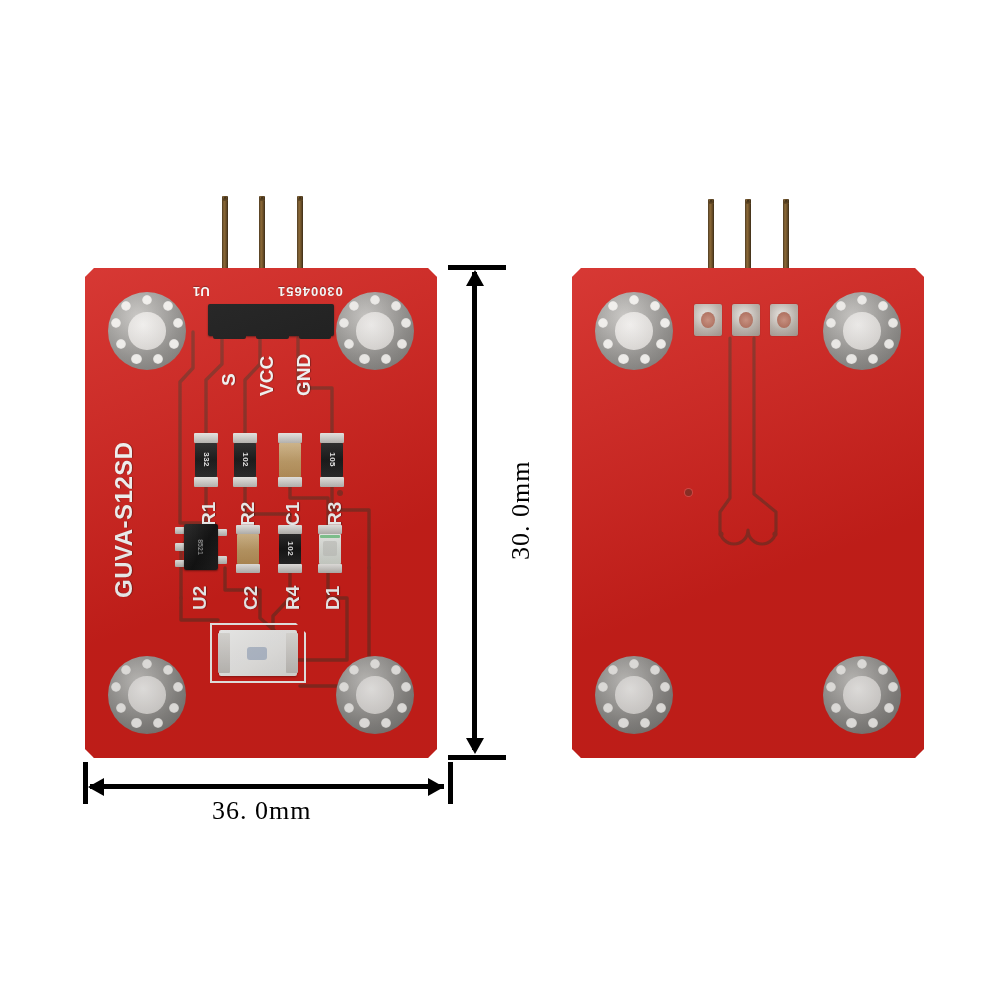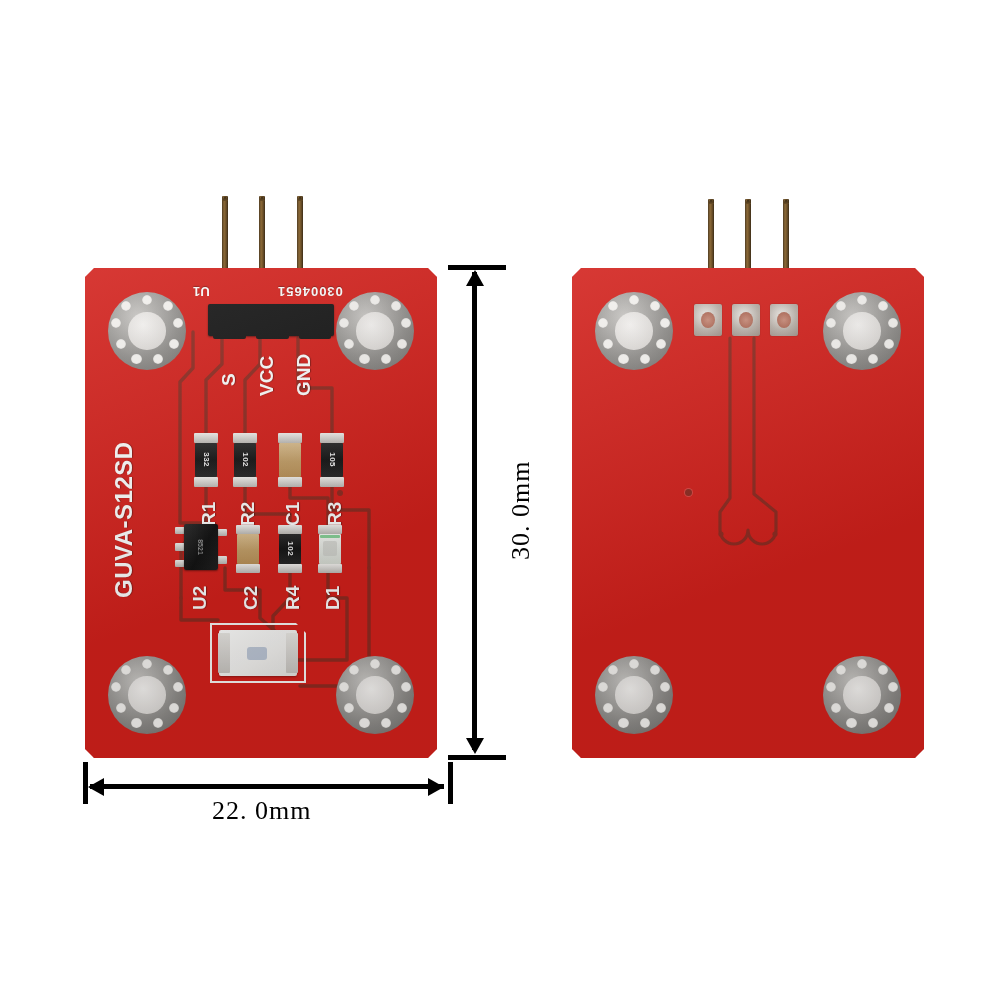--- a/index.html
+++ b/index.html
@@ -375,16 +375,16 @@
     <div class="dimline" style="left:472px;top:272px;width:5px;height:478px;"></div>
     <div class="arrow arrU" style="left:465.5px;top:270px;"></div>
     <div class="arrow arrD" style="left:465.5px;top:738px;"></div>
     <div class="dimtext rot90" style="left:506px;top:560px;">30. 0mm</div>
 
     <div class="dimline" style="left:83px;top:762px;width:5px;height:42px;"></div>
     <div class="dimline" style="left:448px;top:762px;width:5px;height:42px;"></div>
     <div class="dimline" style="left:90px;top:784px;width:354px;height:5px;"></div>
     <div class="arrow arrL" style="left:88px;top:777.5px;"></div>
     <div class="arrow arrR" style="left:428px;top:777.5px;"></div>
-    <div class="dimtext" style="left:212px;top:796px;">22. 0mm</div>
+    <div class="dimtext" style="left:212px;top:796px;">36. 0mm</div>
   </div>
 
 </div>
 
 </body></html>

